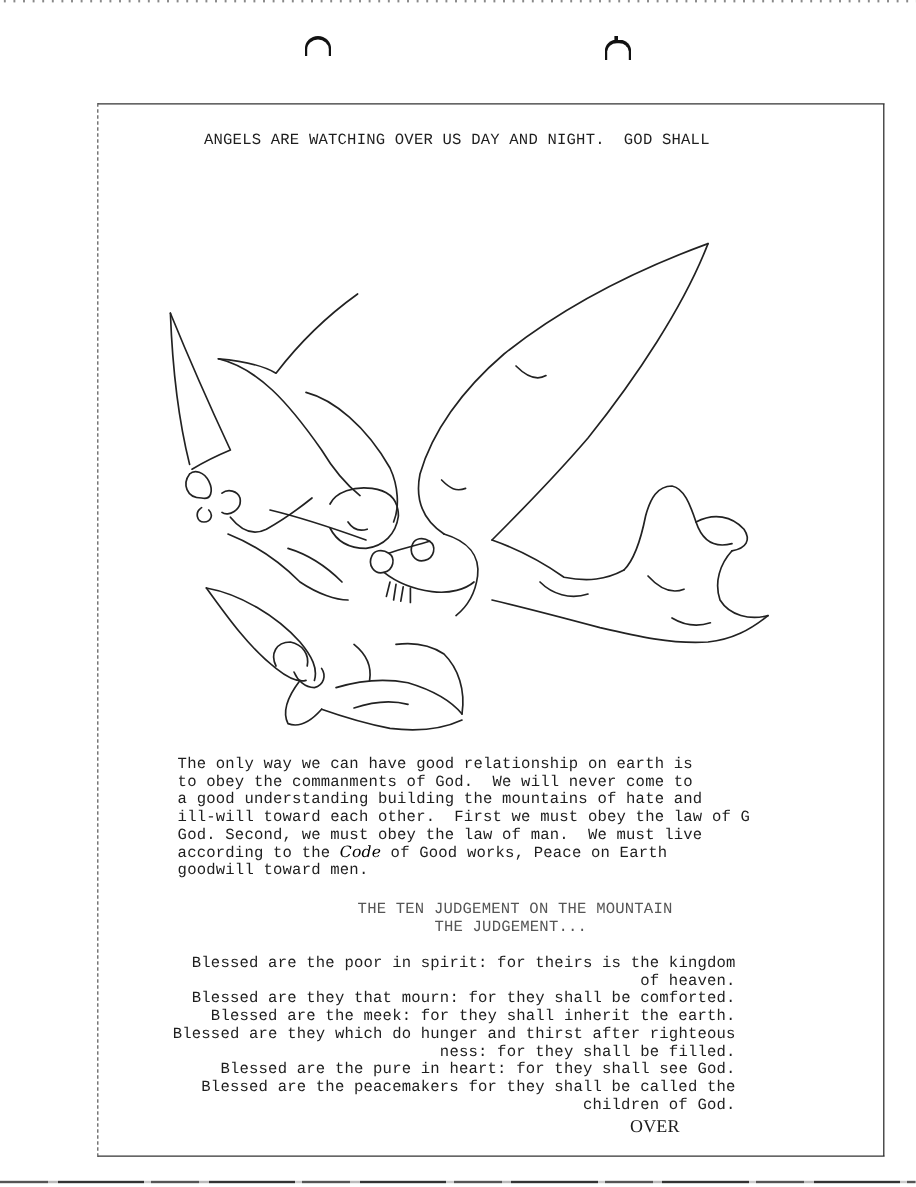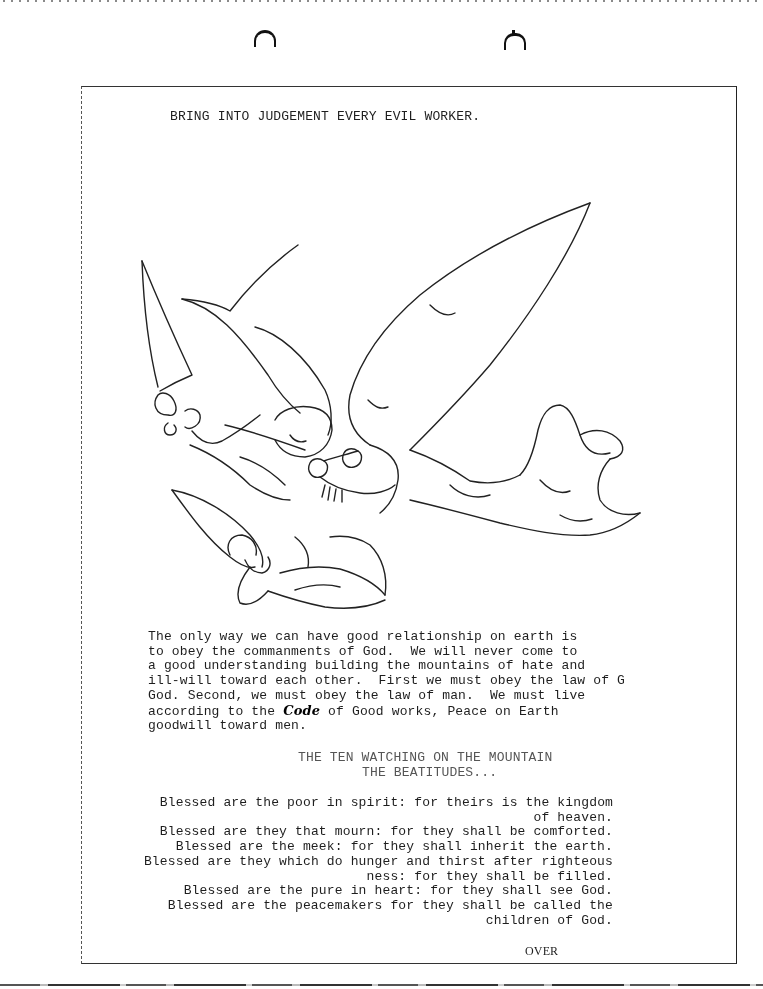--- a/index.html
+++ b/index.html
@@ -78,52 +78,51 @@
     .beatitudes-sub {
       left: 362px; top: 766px;
       color: #555;
     }
     .blessings {
       left: 128px; top: 796px; text-align: right;
     }
     .over {
       left: 525px; top: 932px;
       font-family: "Liberation Serif", "DejaVu Serif", serif;
-      font-size: 12px;
-      margin-top: 12px;
+      font-size: 15px;
     }
     .illustration {
       position: absolute;
       left: 130px; top: 195px;
       width: 560px; height: 420px;
     }
     .illustration path {
       fill: none;
       stroke: #222;
       stroke-width: 1.4;
       stroke-linecap: round;
       stroke-linejoin: round;
     }
     .handwritten {
       font-family: "DejaVu Serif", serif;
       font-style: italic;
-      font-weight: bold;
+      font-weight: normal;
       color: #000;
     }
   </style>
 </head>
 <body>
 
 <div class="top-dots"></div>
 <div class="punch-hole hole-left"></div>
 <div class="punch-hole hole-right"></div>
 
 <div class="frame"></div>
 
-<div class="text heading"><div>BRING INTO JUDGEMENT EVERY EVIL WORKER.</div></div>
+<div class="text heading"><div>ANGELS ARE WATCHING OVER US DAY AND NIGHT.  GOD SHALL</div></div>
 
 <svg class="illustration" viewBox="0 0 560 420" xmlns="http://www.w3.org/2000/svg">
 
   <path d="M12,66 C30,110 48,150 62,180 C50,185 40,190 30,196"></path>
   <path d="M12,66 C14,120 20,160 28,192"></path>
 
   <path d="M168,50 C140,70 120,90 100,116 C90,110 75,106 52,104"></path>
   <path d="M52,104 C85,112 110,140 138,180 C150,200 160,210 170,218"></path>
   <path d="M125,132 C148,138 175,160 195,195 C202,210 203,228 198,240"></path>
 
@@ -169,20 +168,20 @@
 
   <path d="M138,396 C155,402 175,408 195,412 C220,415 240,412 255,405"></path>
   <path d="M150,378 C170,372 190,370 210,374 C230,380 245,388 255,400"></path>
   <path d="M165,395 C180,390 195,388 210,392"></path>
   <path d="M255,400 C258,380 252,362 240,350 C228,342 215,340 200,342"></path>
   <path d="M165,342 C175,350 180,360 178,372"></path>
 </svg>
 
 <div class="text paragraph"><div>The only way we can have good relationship on earth is</div><div>to obey the commanments of God.  We will never come to</div><div>a good understanding building the mountains of hate and</div><div>ill-will toward each other.  First we must obey the law of G</div><div>God. Second, we must obey the law of man.  We must live</div><div><span>according to the </span><span class="handwritten">Code</span><span> of Good works, Peace on Earth</span></div><div>goodwill toward men.</div></div>
 
-<div class="text beatitudes-title">THE TEN WATCHING ON THE MOUNTAIN</div>
-<div class="text beatitudes-sub">THE BEATITUDES...</div>
+<div class="text beatitudes-title">THE TEN JUDGEMENT ON THE MOUNTAIN</div>
+<div class="text beatitudes-sub">THE JUDGEMENT...</div>
 
 <div class="text blessings"><div>  Blessed are the poor in spirit: for theirs is the kingdom</div><div>of heaven.</div><div>  Blessed are they that mourn: for they shall be comforted.</div><div>  Blessed are the meek: for they shall inherit the earth.</div><div>  Blessed are they which do hunger and thirst after righteous</div><div>ness: for they shall be filled.</div><div>  Blessed are the pure in heart: for they shall see God.</div><div>  Blessed are the peacemakers for they shall be called the</div><div>children of God.</div></div>
 
 <div class="text over">OVER</div>
 
 <div class="bottom-rule"></div>
 
 </body></html>

